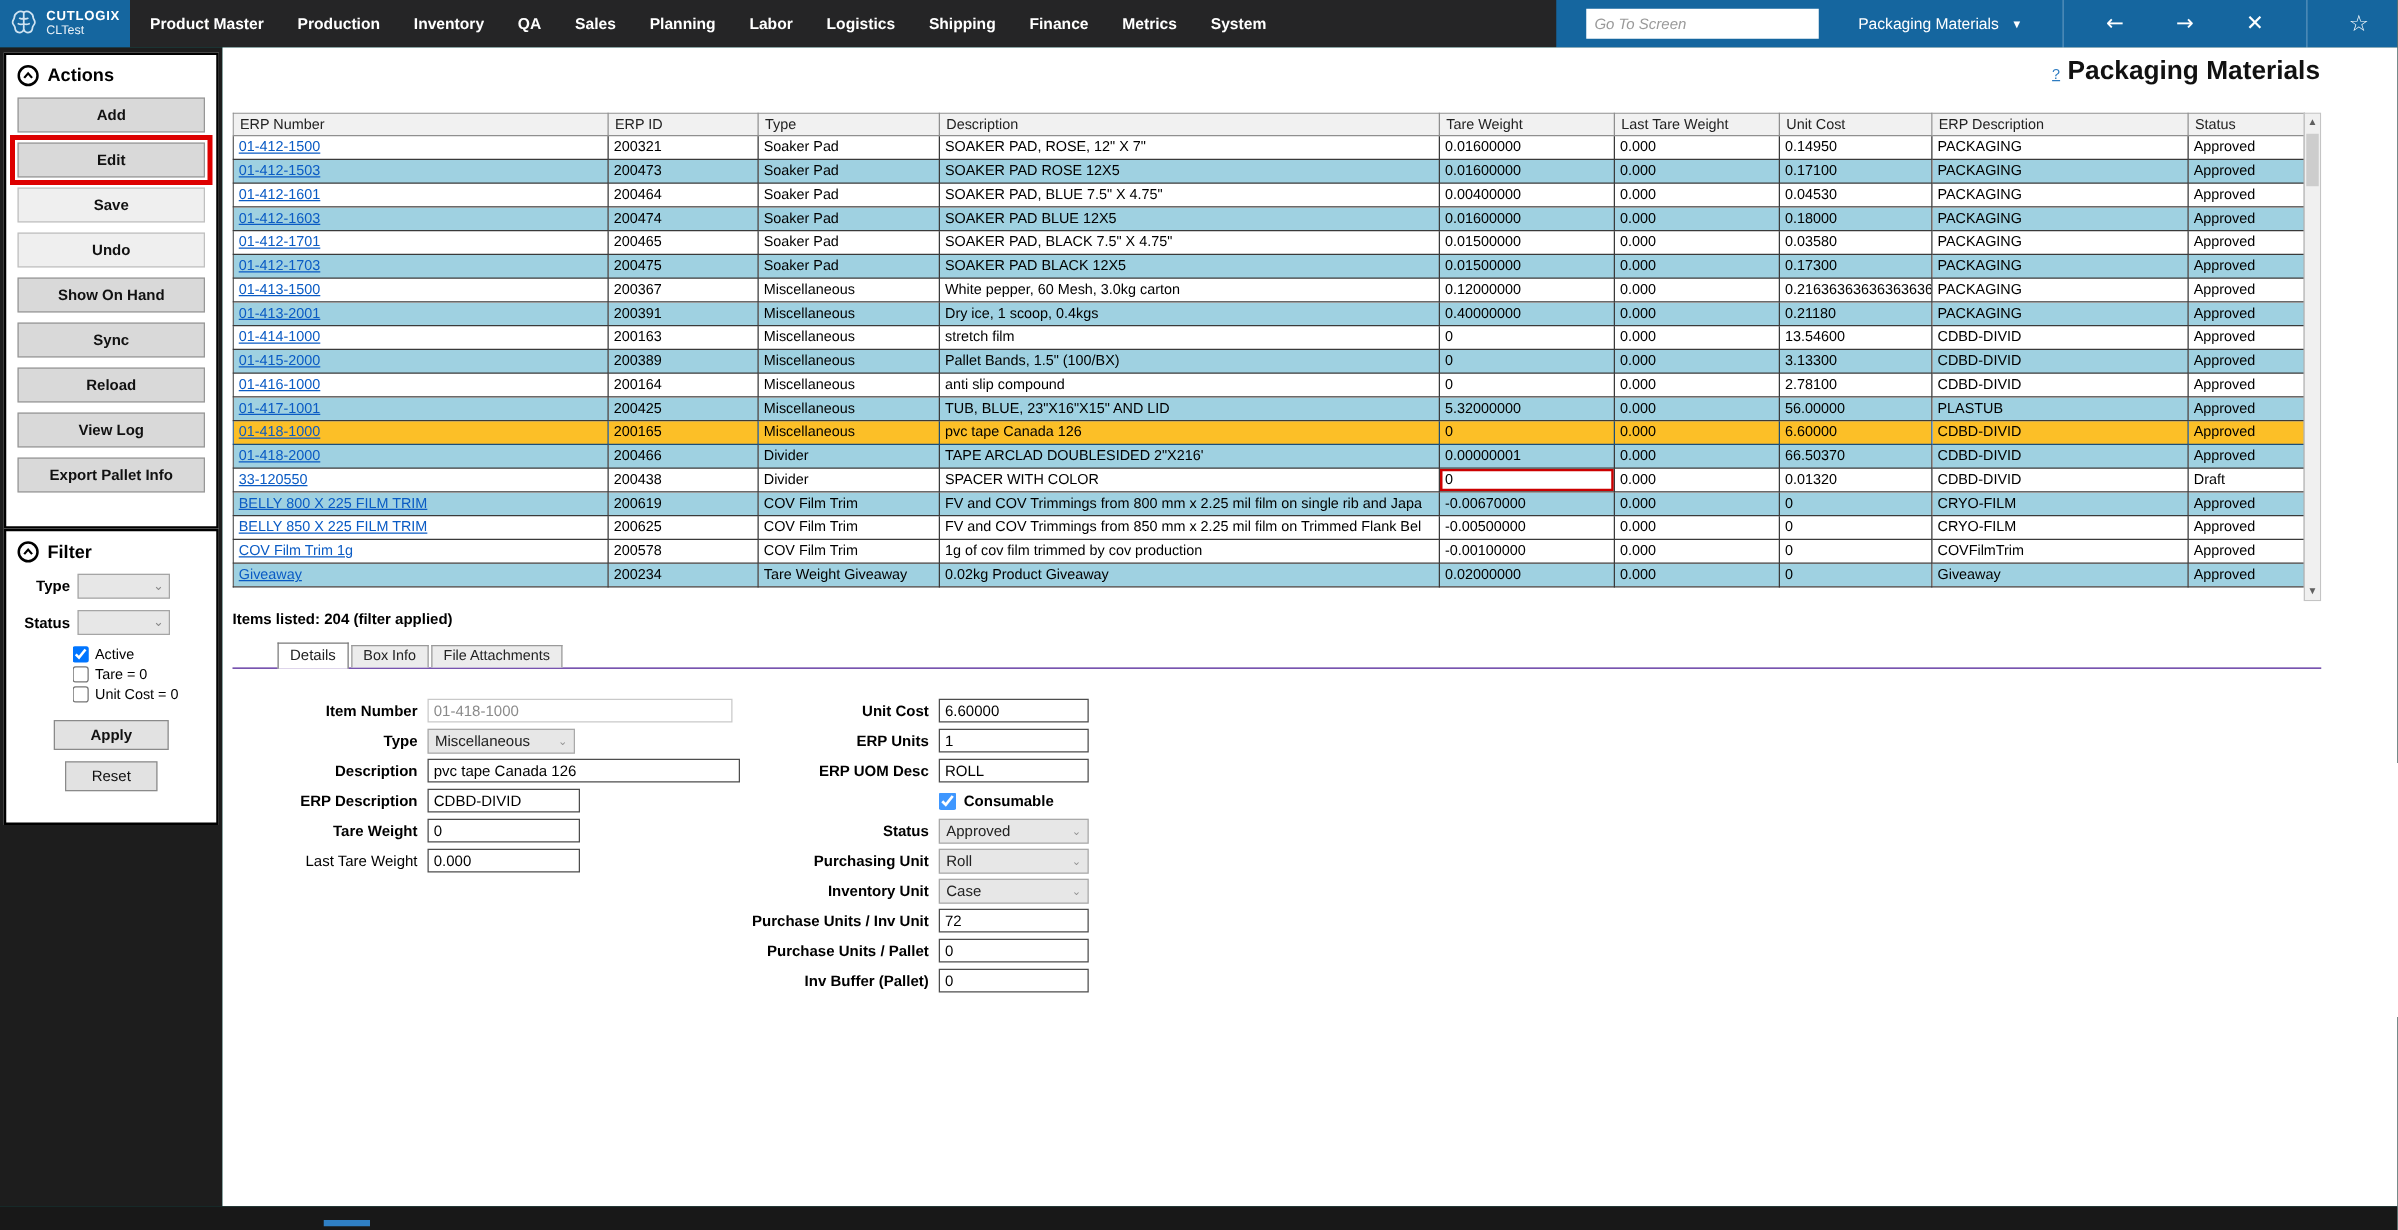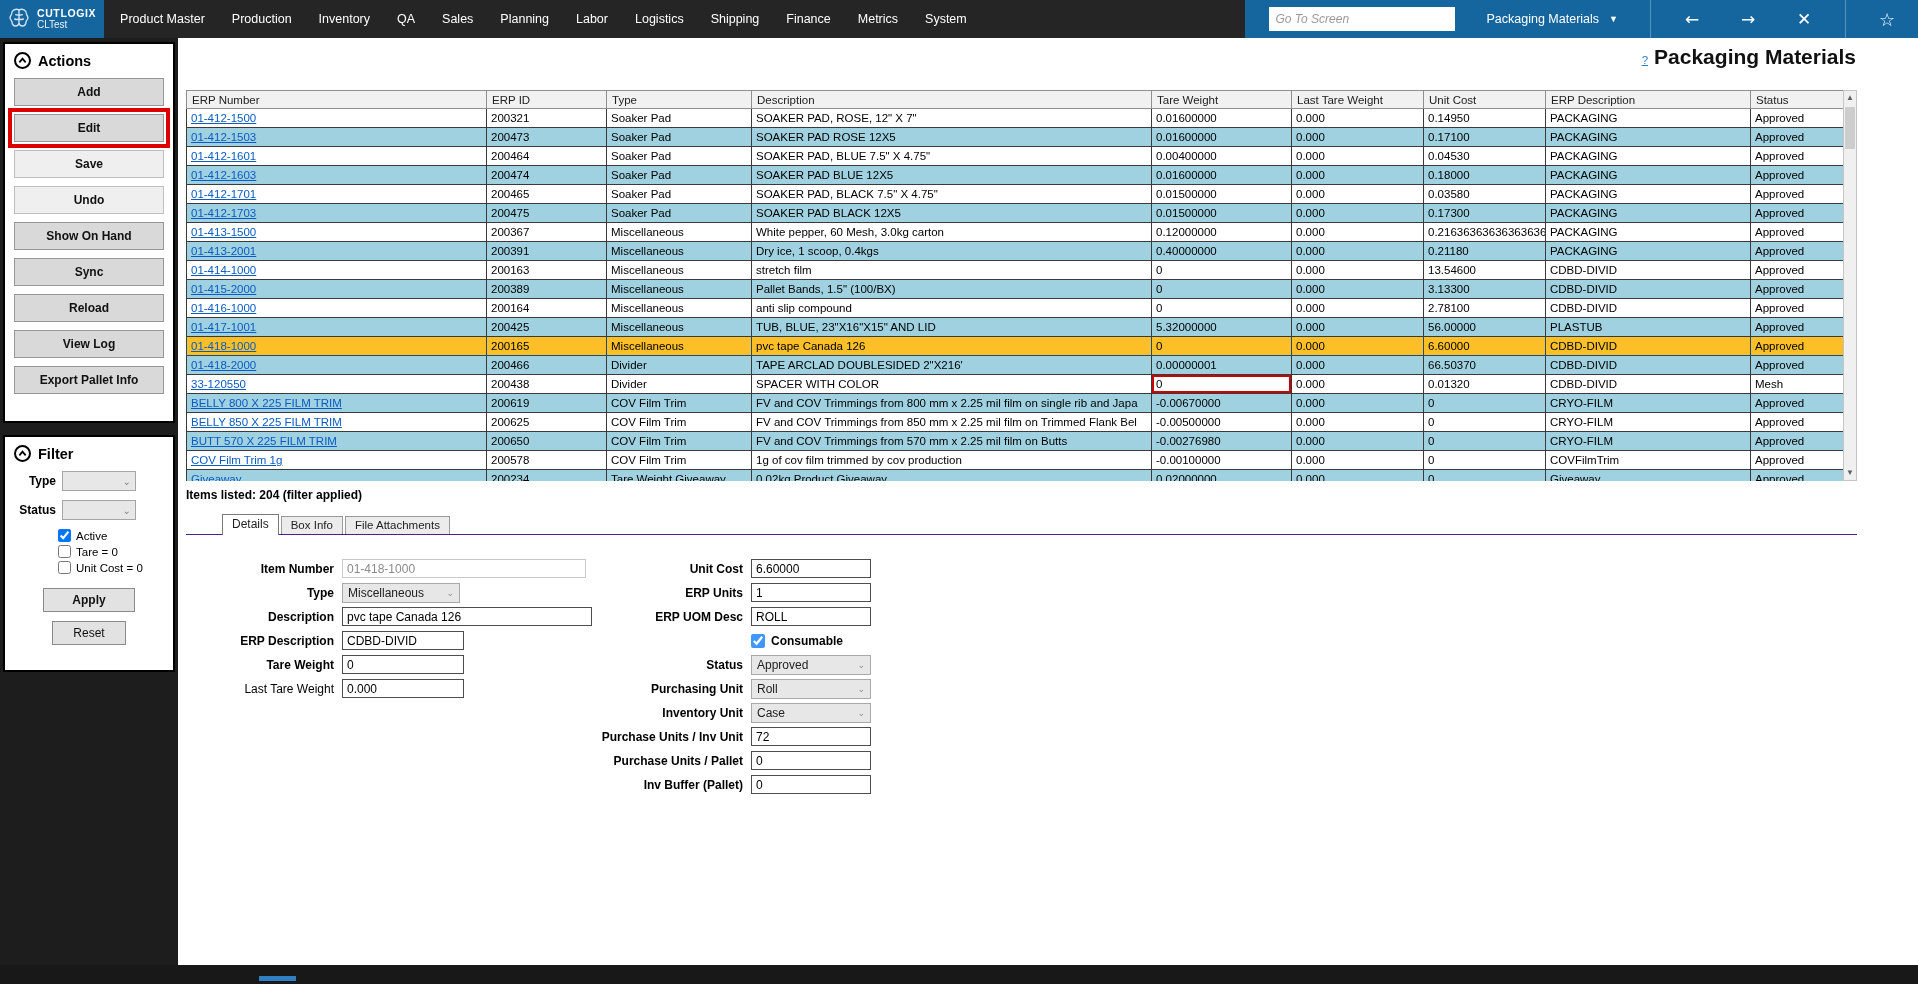--- a/index.html
+++ b/index.html
@@ -7,34 +7,34 @@
   .screen { width:1918px; height:984px; background:#0f766e; position:relative; overflow:hidden; }
 
   
   .topbar { height:38px; background:#252526; display:flex; align-items:stretch; }
   .logo { background:#15669f; display:flex; align-items:center; gap:5px; padding:2px 8px 2px 6px; cursor:pointer; }
   .logo svg { width:26px; height:26px; }
   .logo-text { display:flex; flex-direction:column; line-height:1.15; }
   .brand { color:#fff; font-weight:bold; font-size:10.5px; letter-spacing:.6px; }
   .env { color:#eaf2f8; font-size:10px; }
   .menu { display:flex; align-items:center; gap:27px; padding-left:16px; }
-  .menu span { color:#fff; font-weight:normal; font-size:12.5px; cursor:pointer; white-space:nowrap; }
+  .menu span { color:#fff; font-weight:bold; font-size:12.5px; cursor:pointer; white-space:nowrap; }
   .topbar-right { margin-left:auto; background:#15669f; display:flex; align-items:center; padding:0 16px 0 24px; gap:26px; }
   .goto { width:186px; height:24px; border:none; padding:0 7px; font-size:12px; font-family:"Liberation Sans", sans-serif; }
   .goto::placeholder { font-style:italic; color:#9a9a9a; }
   .screen-select { display:flex; align-items:center; gap:10px; color:#fff; font-size:12.5px; padding:0 6px; cursor:pointer; white-space:nowrap; }
   .caret-down { font-size:9px; }
   .tsep { width:1px; height:38px; background:#5a93bd; }
   .navbtn { background:none; border:none; color:#fff; font-size:17px; width:30px; cursor:pointer; font-family:"DejaVu Sans", sans-serif; }
   .star { font-size:18px; }
 
   
   .bodyrow { display:flex; height:927px; }
   .sidebar { width:178px; background:#1d1d1d; padding:4px 3px 0 3px; flex:none; }
-  .panel { background:#fff; border:2px solid #000; margin-bottom:12px; padding:7px 9px 25px; }
+  .panel { background:#fff; border:2px solid #000; margin-bottom:0; padding:7px 9px 25px; }
   .panel-head { display:flex; align-items:center; gap:7px; margin:1px 0 9px; }
   .collapse-btn { width:17px; height:17px; border:2px solid #000; border-radius:50%; display:grid; place-items:center; cursor:pointer; background:#fff; }
   .collapse-btn svg { width:9px; height:9px; }
   .panel-title { font-size:14.5px; font-weight:bold; color:#000; }
   .abtn { display:block; width:100%; margin-bottom:8px; padding:6px 2px; background:#d9d9d9; border:1px solid #979797; font-weight:bold; font-size:12px; color:#111; cursor:pointer; font-family:"Liberation Sans", sans-serif; }
   .abtn.light { background:#efefef; border-color:#bfbfbf; }
   .abtn.highlighted { outline:4px solid #dd0000; outline-offset:2px; position:relative; }
 
   .frow-filter { display:flex; align-items:center; gap:6px; margin-bottom:9px; }
   .flab { width:42px; text-align:right; font-weight:bold; font-size:12px; color:#000; }
@@ -391,50 +391,39 @@
               </tr>
               <tr>
                 <td><a>33-120550</a></td>
                 <td>200438</td>
                 <td>Divider</td>
                 <td>SPACER WITH COLOR</td>
                 <td class="error-cell">0</td>
                 <td>0.000</td>
                 <td>0.01320</td>
                 <td>CDBD-DIVID</td>
-                <td>Mesh</td>
+                <td>Draft</td>
               </tr>
               <tr class="alt">
                 <td><a>BELLY 800 X 225 FILM TRIM</a></td>
                 <td>200619</td>
                 <td>COV Film Trim</td>
                 <td>FV and COV Trimmings from 800 mm x 2.25 mil film on single rib and Japa</td>
                 <td>-0.00670000</td>
                 <td>0.000</td>
                 <td>0</td>
                 <td>CRYO-FILM</td>
                 <td>Approved</td>
               </tr>
               <tr>
                 <td><a>BELLY 850 X 225 FILM TRIM</a></td>
                 <td>200625</td>
                 <td>COV Film Trim</td>
                 <td>FV and COV Trimmings from 850 mm x 2.25 mil film on Trimmed Flank Bel</td>
                 <td>-0.00500000</td>
-                <td>0.000</td>
-                <td>0</td>
-                <td>CRYO-FILM</td>
-                <td>Approved</td>
-              </tr>
-              <tr class="alt">
-                <td><a>BUTT 570 X 225 FILM TRIM</a></td>
-                <td>200650</td>
-                <td>COV Film Trim</td>
-                <td>FV and COV Trimmings from 570 mm x 2.25 mil film on Butts</td>
-                <td>-0.00276980</td>
                 <td>0.000</td>
                 <td>0</td>
                 <td>CRYO-FILM</td>
                 <td>Approved</td>
               </tr>
               <tr>
                 <td><a>COV Film Trim 1g</a></td>
                 <td>200578</td>
                 <td>COV Film Trim</td>
                 <td>1g of cov film trimmed by cov production</td>

